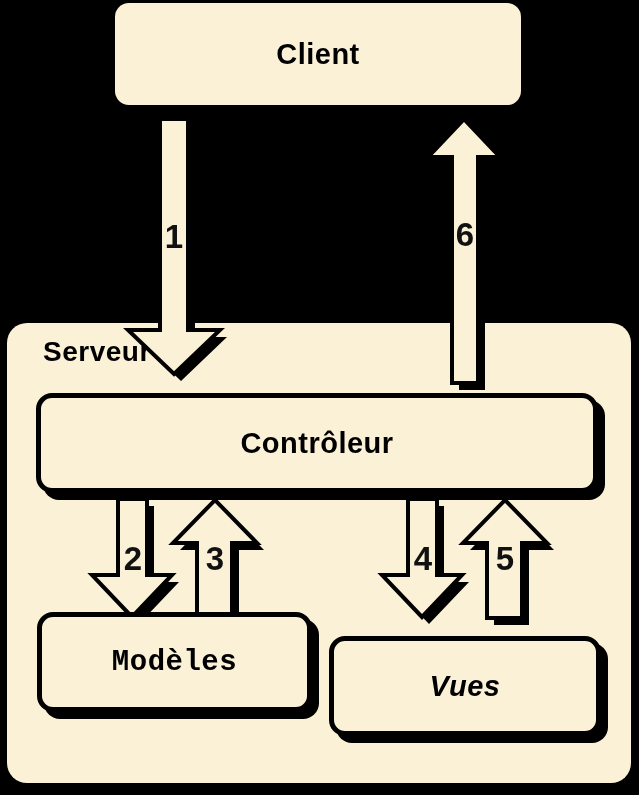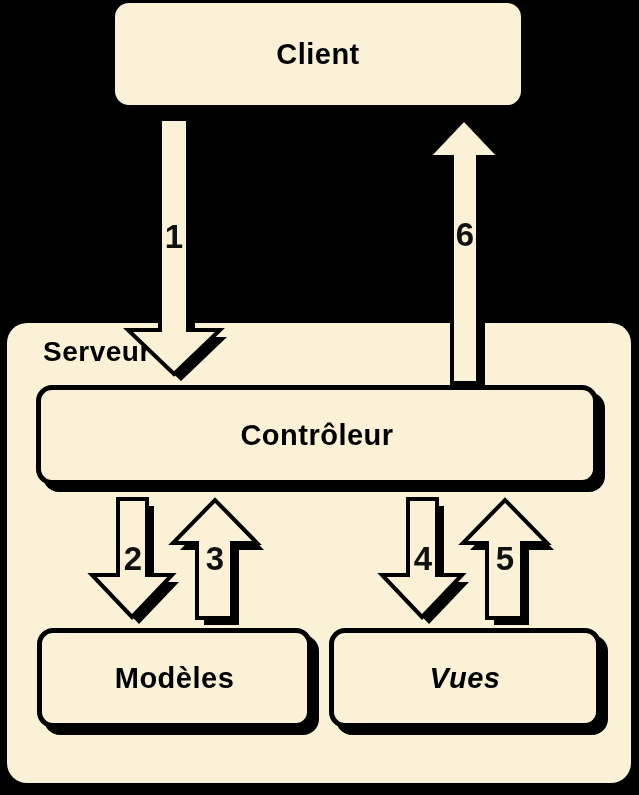--- a/index.html
+++ b/index.html
@@ -12,24 +12,24 @@
     position:absolute;background:#fbf1d7;display:flex;align-items:center;justify-content:center;
     color:#000;font-size:29px;font-weight:600;letter-spacing:.5px;box-sizing:border-box;
   }
   .node-client{left:115px;top:3px;width:406px;height:102px;border-radius:14px;z-index:3;}
   .node-serveur{left:7px;top:323px;width:624px;height:460px;border-radius:20px;z-index:1;}
   .serveur-label{
     position:absolute;left:7px;top:336px;width:556px;text-align:left;z-index:2;
     color:#000;font-size:28px;font-weight:600;letter-spacing:.5px;margin-left:36px;
   }
   .inner{
-    border:5px solid #000;border-radius:16px;box-shadow:7px 7px 0 #000;z-index:3;
+    border:5px solid #000;border-radius:16px;box-shadow:7px 7px 0 #000;z-index:3;margin-top:8px;
   }
   .node-controleur{left:36px;top:385px;width:562px;height:100px;}
-  .node-modeles{left:37px;top:628px;width:275px;height:100px;}
+  .node-modeles{left:37px;top:604px;width:275px;height:100px;font-family:Liberation Mono, monospace;}
   .node-vues{left:329px;top:628px;width:272px;height:100px;font-style:italic;}
   .arrows{position:absolute;left:0;top:0;z-index:2;}
   .arrow-shadow{fill:#000;stroke:none;}
   .arrow-body{fill:#fbf1d7;stroke:#000;stroke-width:4;stroke-linejoin:miter;}
   .num{
     position:absolute;width:44px;height:44px;line-height:44px;text-align:center;z-index:4;
     color:#111;font-size:33px;font-weight:700;
   }
   .num-1{left:152px;top:215px;}
   .num-2{left:111px;top:537px;}

